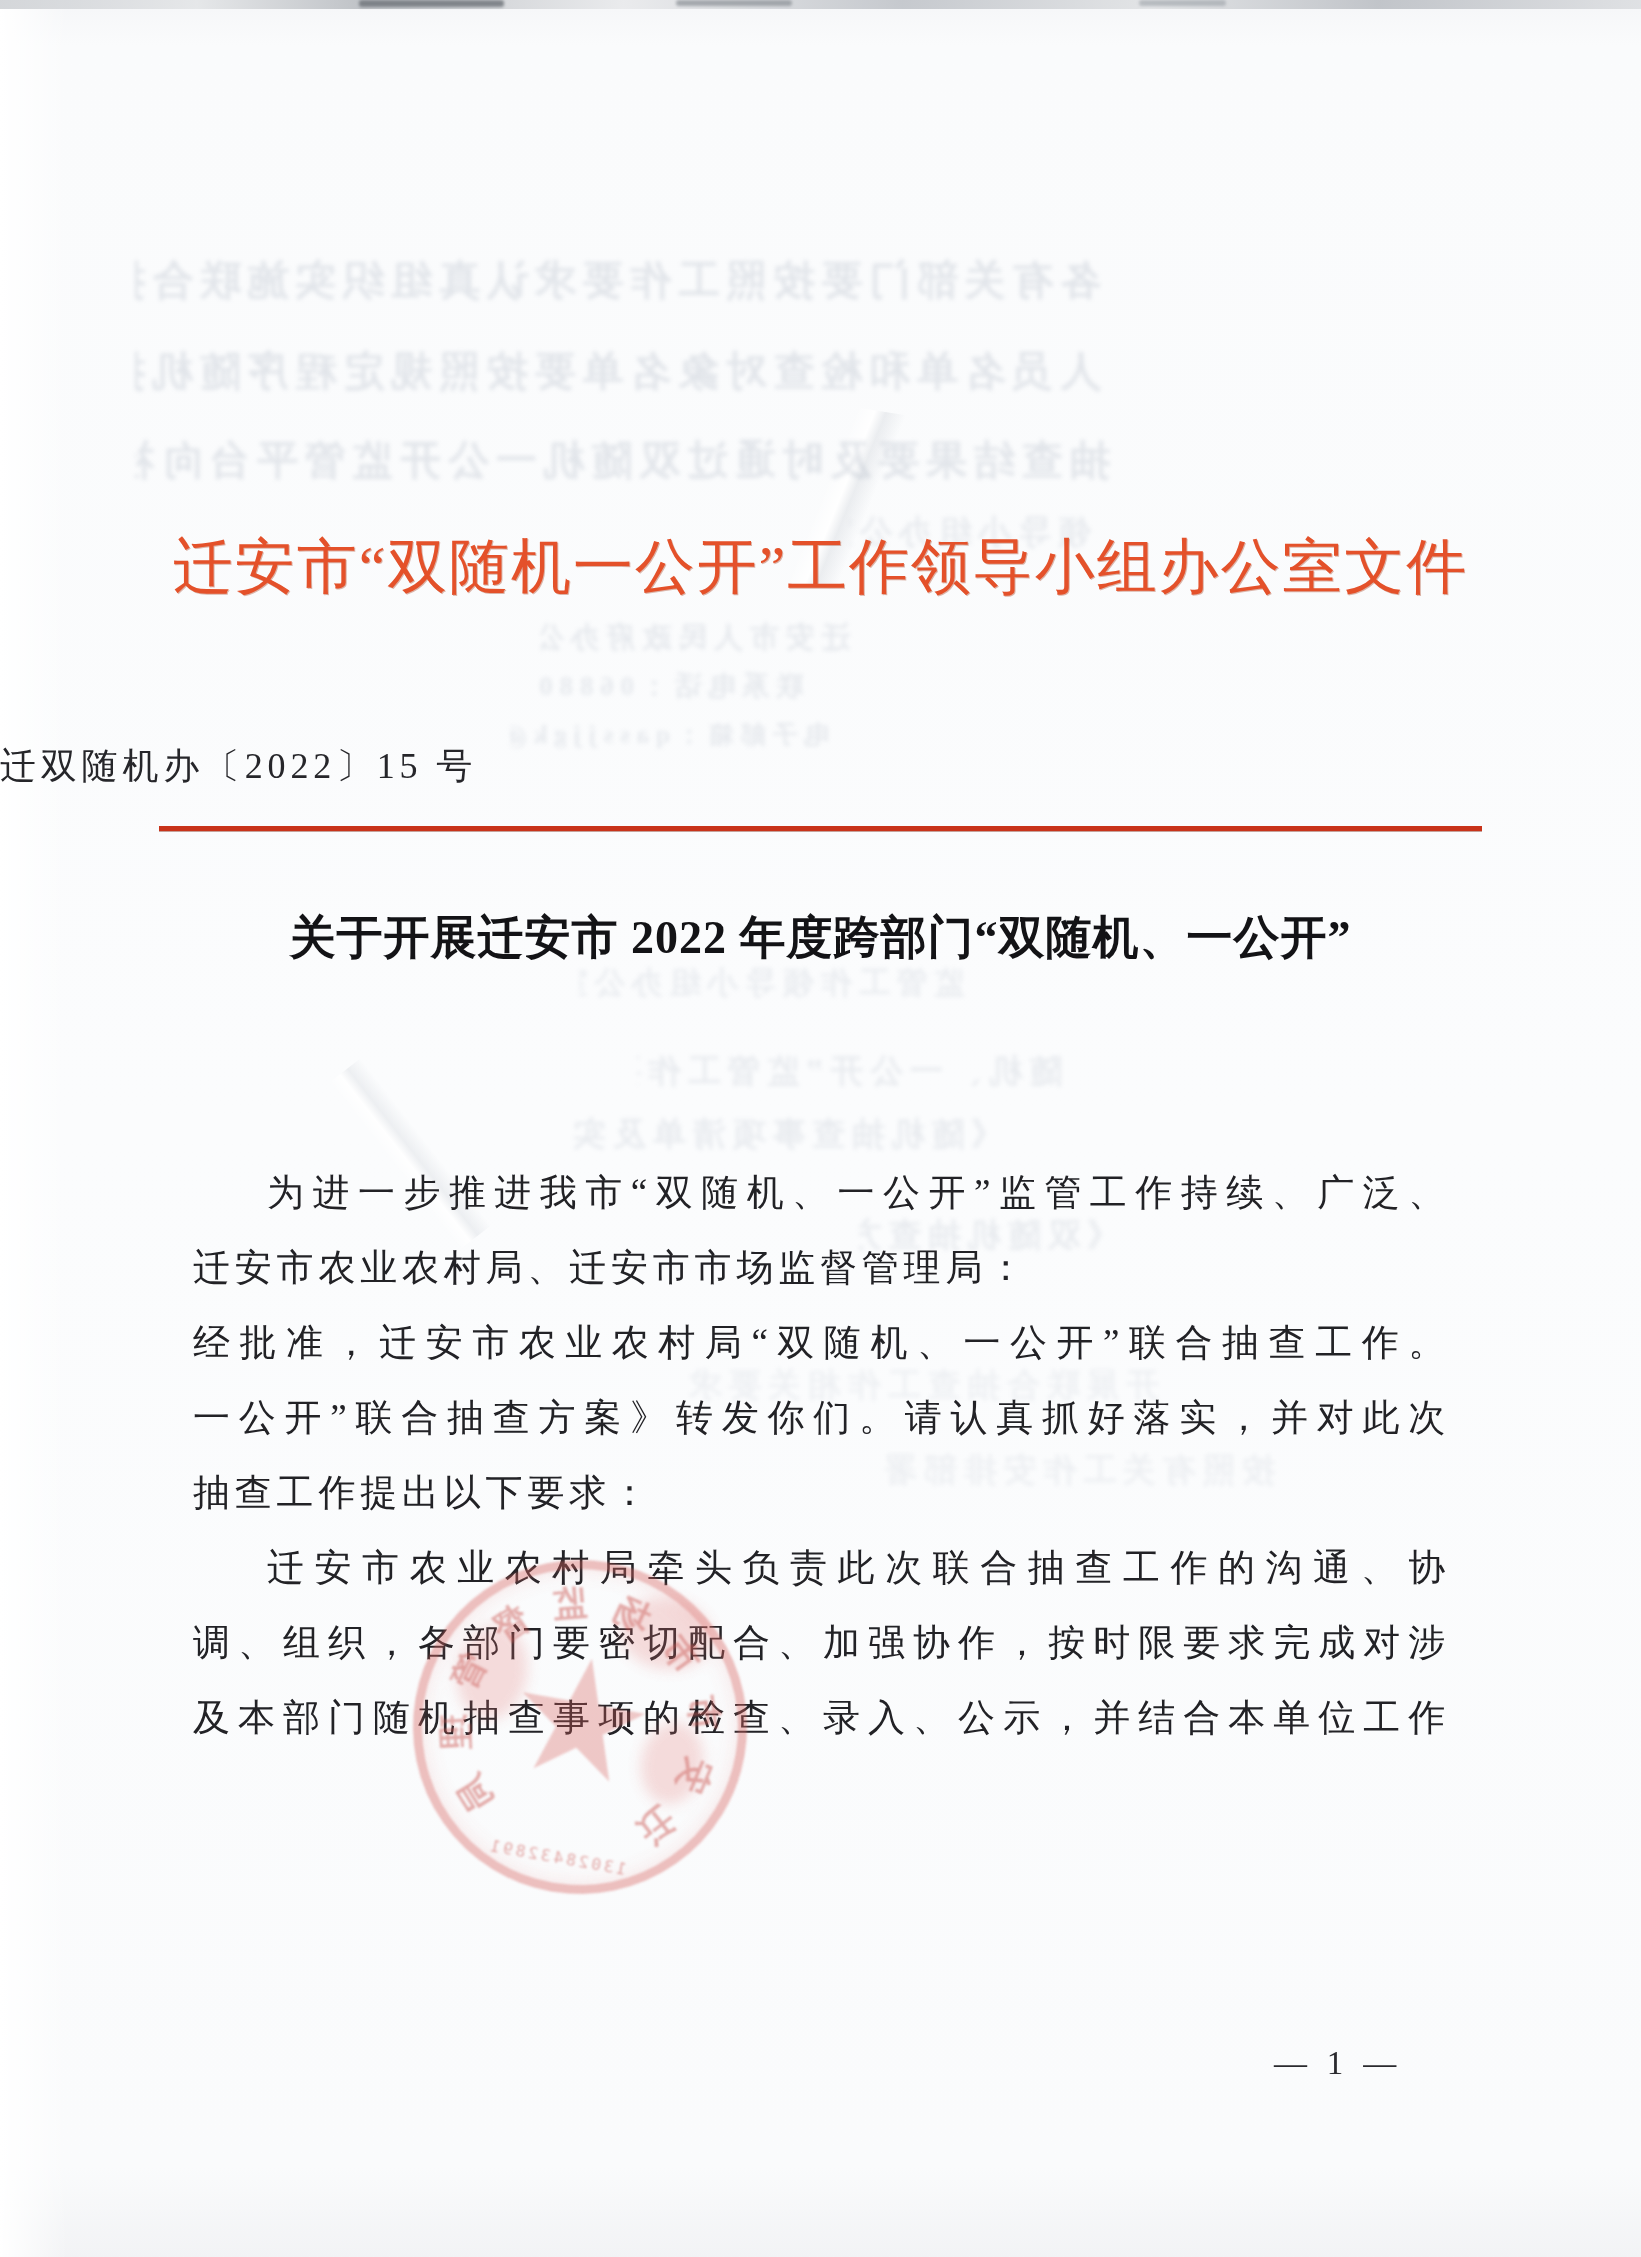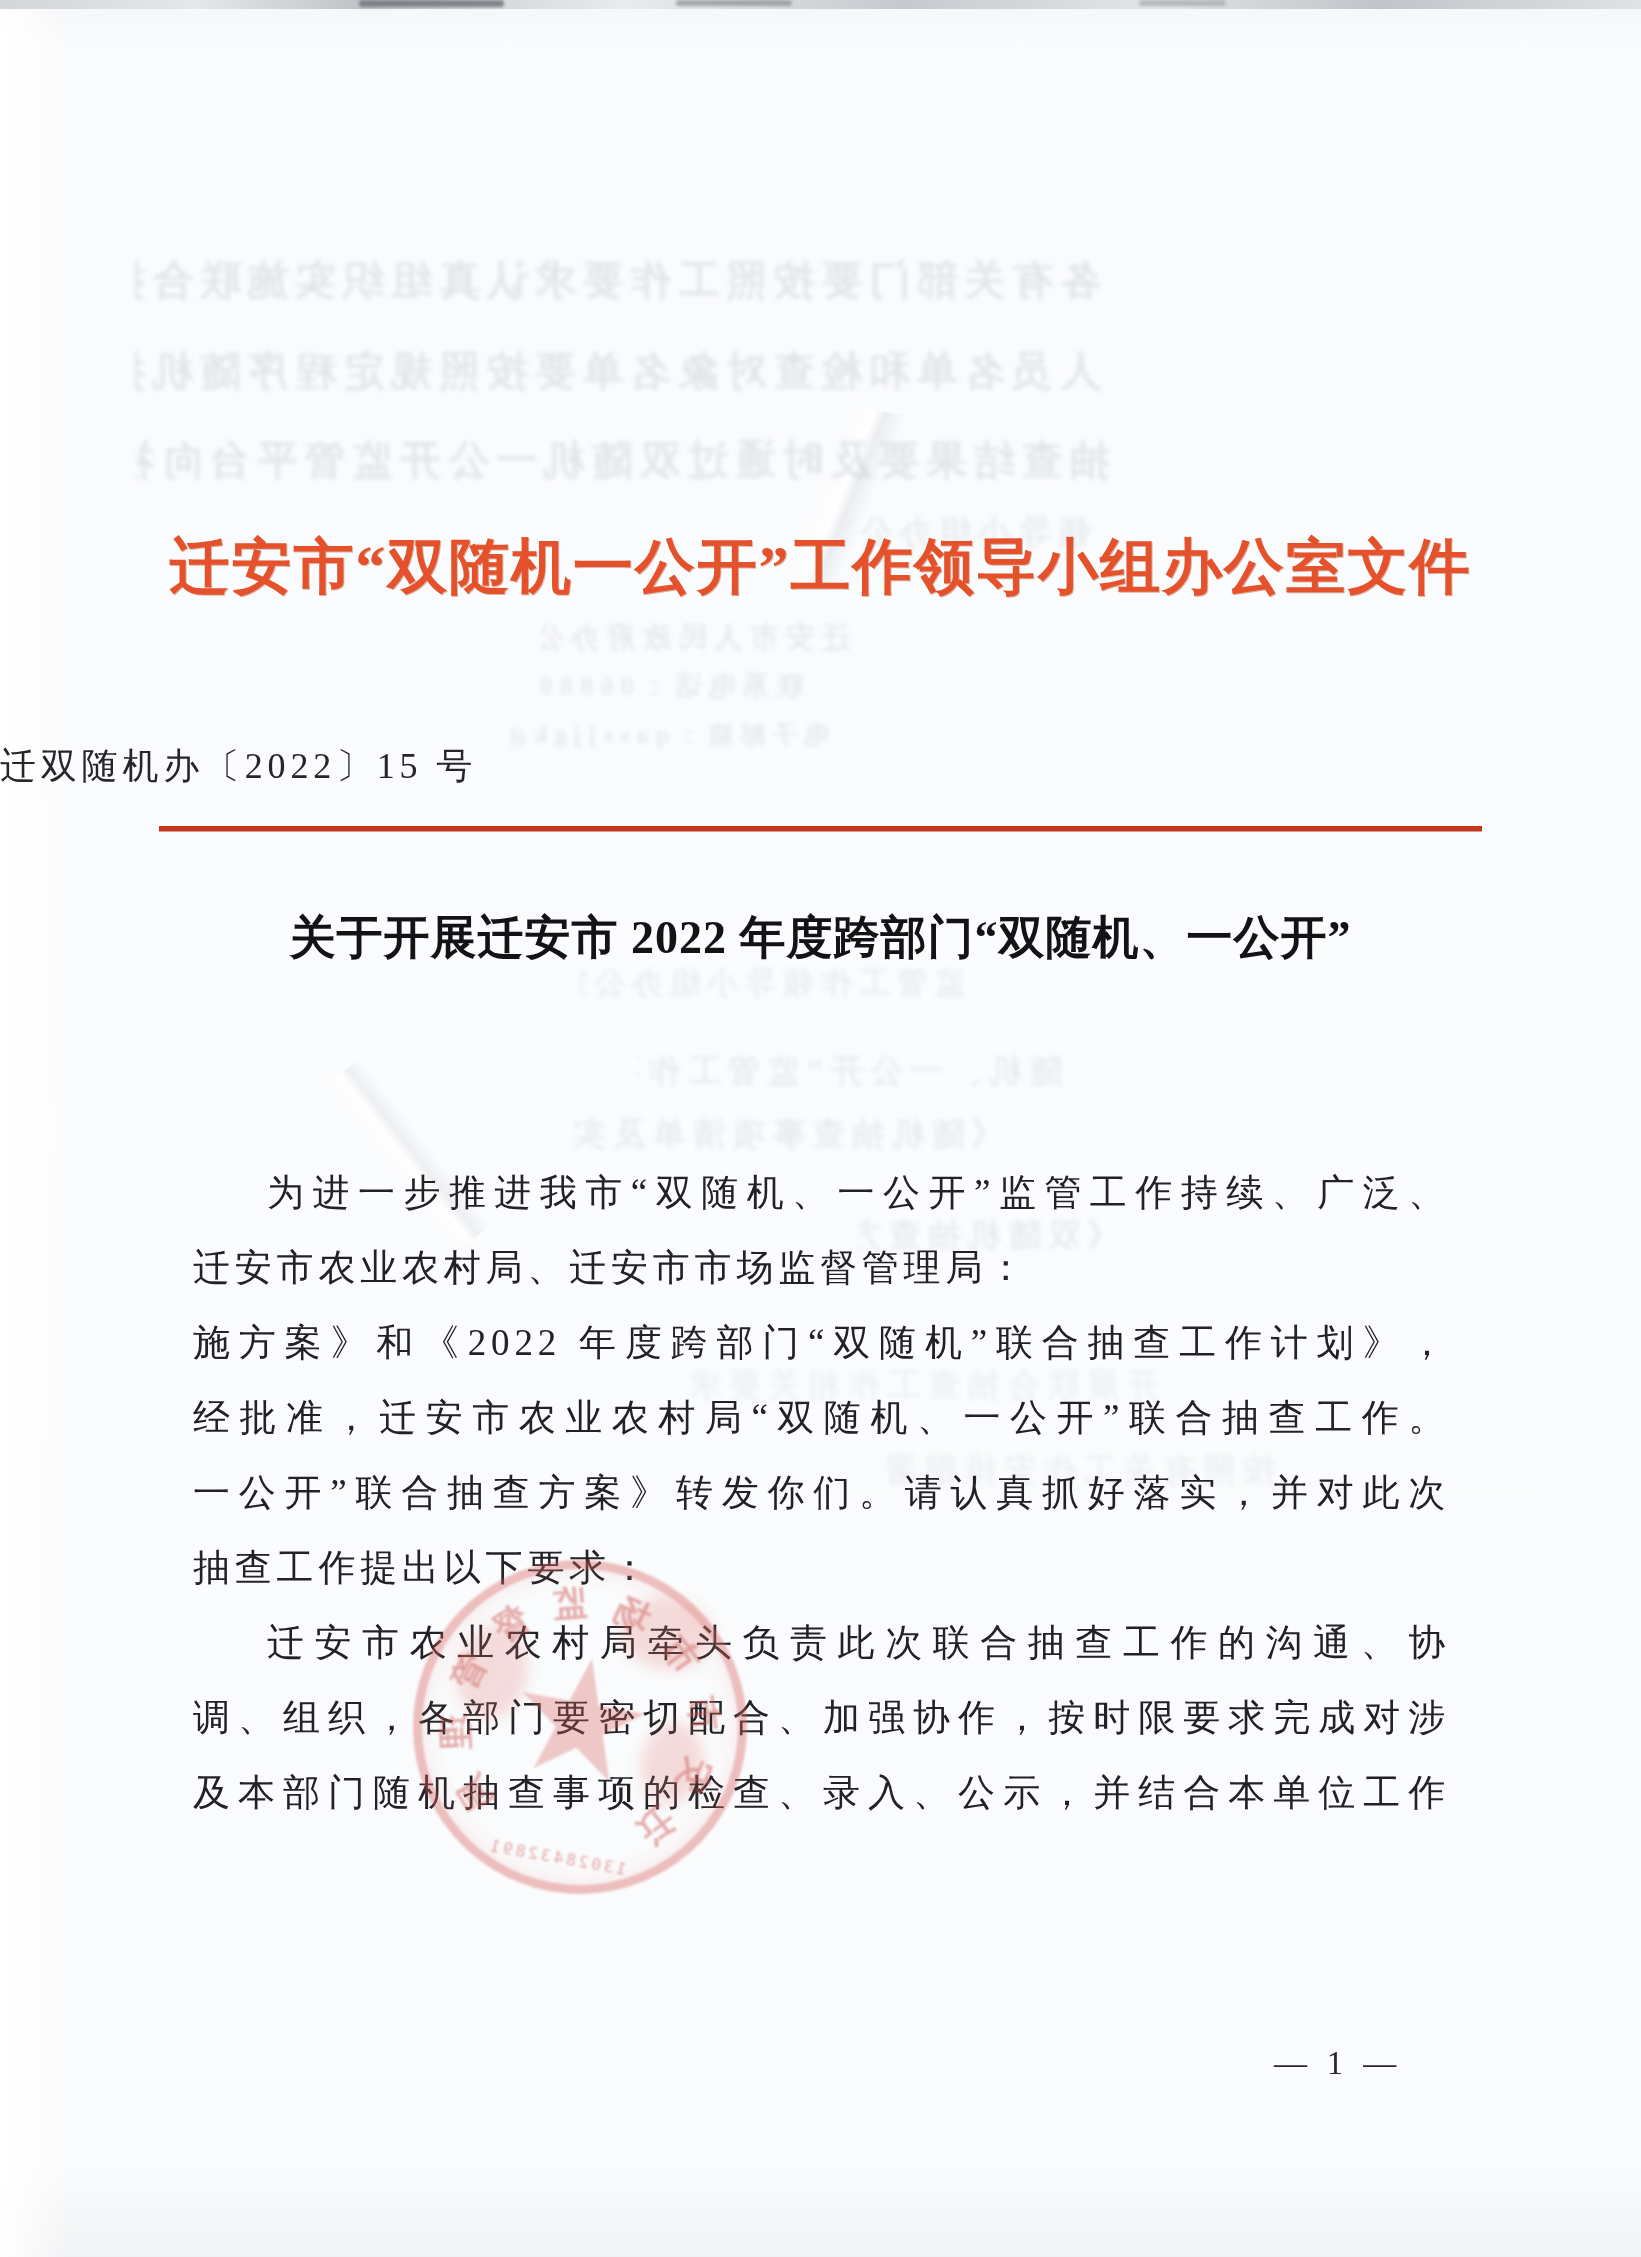--- a/index.html
+++ b/index.html
@@ -25,21 +25,21 @@
   .crease.c1{left:637px;top:406px;width:406px;height:183px;transform:rotate(9deg);
     background:linear-gradient(103deg,transparent 46%,rgba(255,255,255,.95) 50%,rgba(198,203,210,.30) 52.5%,transparent 57%);}
   .crease.c2{left:241px;top:1052px;width:328px;height:212px;transform:rotate(-38deg);
     background:linear-gradient(90deg,transparent 46%,rgba(255,255,255,.9) 50%,rgba(200,205,212,.28) 53%,transparent 58%);}
 
   .ghost{position:absolute;white-space:nowrap;overflow:hidden;
     color:#a9b2c0;font-weight:bold;letter-spacing:6.8px;
     transform:scaleX(-1);filter:blur(2.3px);}
 
   .banner{position:absolute;left:87px;right:87px;top:527px;
-    text-align:center;font-size:60px;font-weight:bold;letter-spacing:1.9px;
+    text-align:center;font-size:60px;font-weight:normal;letter-spacing:1.9px;
     text-shadow:1px 1px 0 rgba(160,50,15,.35);}
   .docnum{position:absolute;left:0;right:106px;top:742px;
     text-align:left;font-size:36px;letter-spacing:4.8px;color:#26262a;}
   .redrule{position:absolute;left:159px;top:826px;width:1323px;height:4.8px;
     box-shadow:0 1px 0 rgba(120,25,5,.4);}
   .title{position:absolute;left:106px;right:106px;top:894px;
     text-align:center;font-weight:bold;color:#131316;
     font-size:46px;line-height:87px;letter-spacing:1px;}
   .body{position:absolute;left:193px;top:1155px;width:1257px;font-size:37px;color:#222226;}
   .bl{height:75px;line-height:75px;letter-spacing:4.8px;white-space:nowrap;}
@@ -96,21 +96,20 @@
 
   <div class="redrule" style="background: rgb(200, 51, 26);"></div>
 
   <div class="title">
     <div>关于开展迁安市 2022 年度跨部门“双随机、一公开”</div>
   </div>
 
   <div class="body">
       <div class="bl just ind">为进一步推进我市“双随机、一公开”监管工作持续、广泛、</div>
       <div class="bl">迁安市农业农村局、迁安市市场监督管理局：</div>
-      <div class="bl just">施方案》和《2022 年度跨部门“双随机”联合抽查工作计划》，</div>
       <div class="bl just">经批准，迁安市农业农村局“双随机、一公开”联合抽查工作。</div>
       <div class="bl just">一公开”联合抽查方案》转发你们。请认真抓好落实，并对此次</div>
       <div class="bl">抽查工作提出以下要求：</div>
       <div class="bl just ind">迁安市农业农村局牵头负责此次联合抽查工作的沟通、协</div>
       <div class="bl just">调、组织，各部门要密切配合、加强协作，按时限要求完成对涉</div>
       <div class="bl just">及本部门随机抽查事项的检查、录入、公示，并结合本单位工作</div>
     </div>
 
   <div class="seal">
     <div class="seal-ring"></div>

